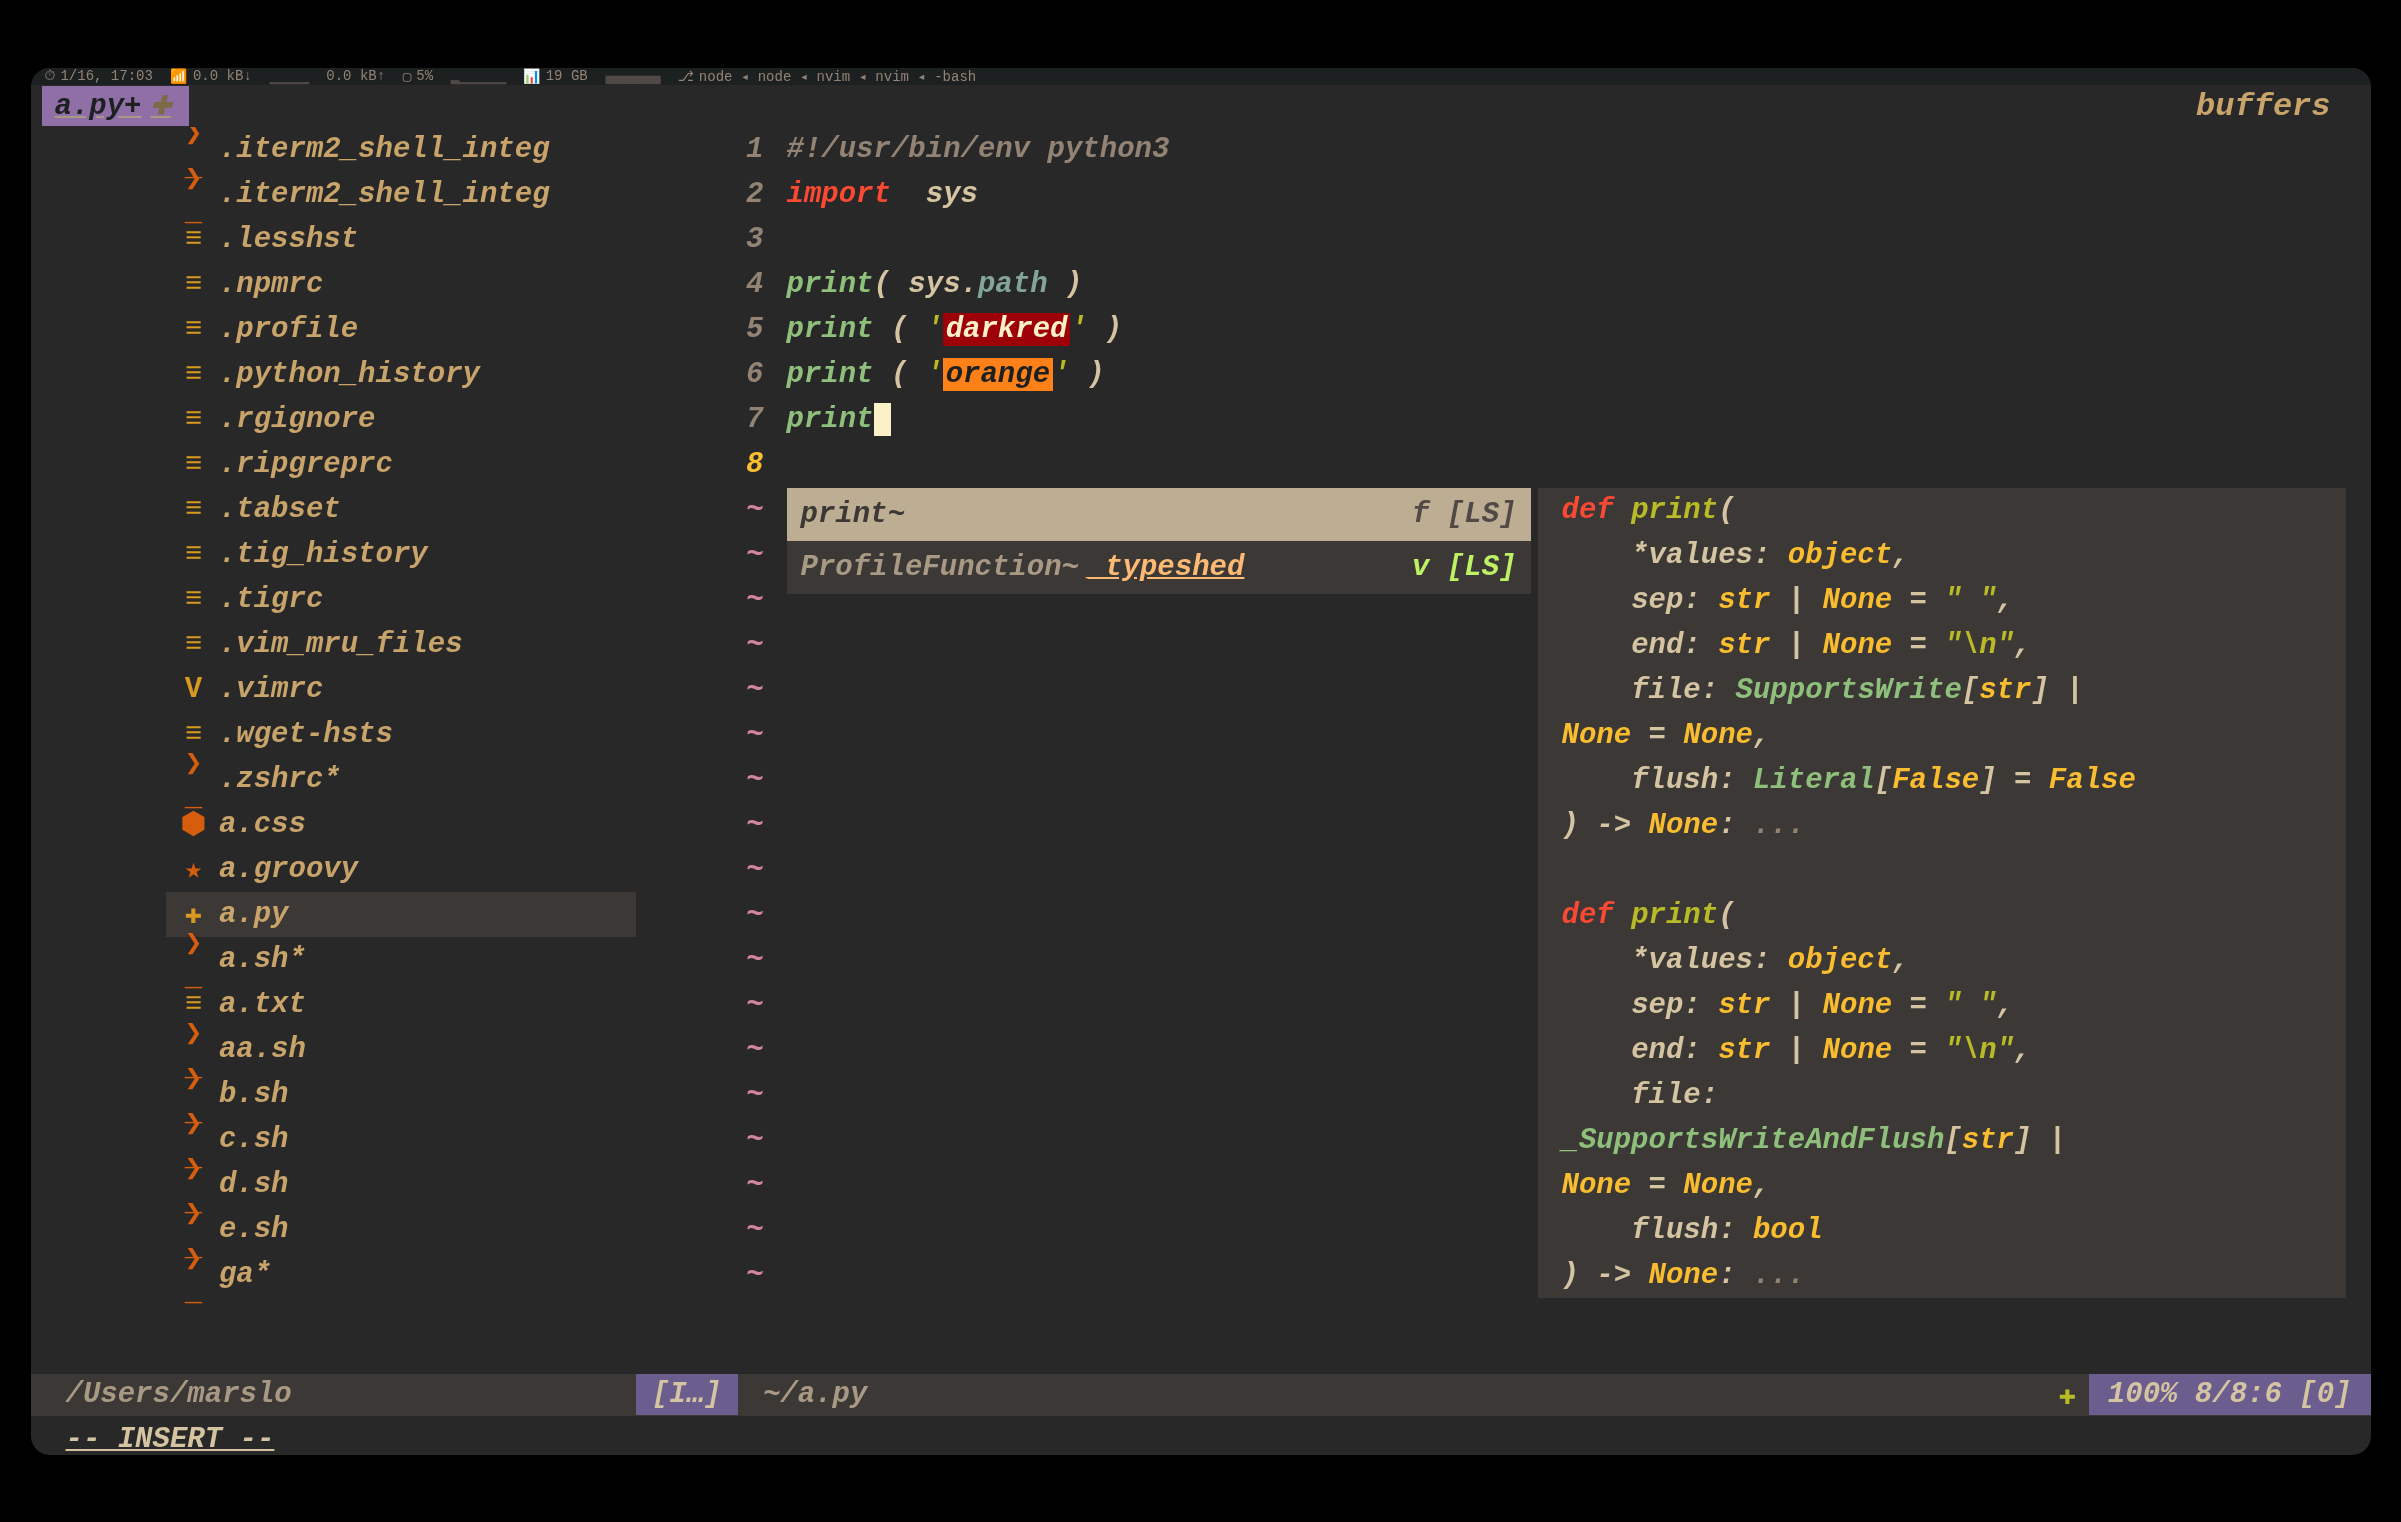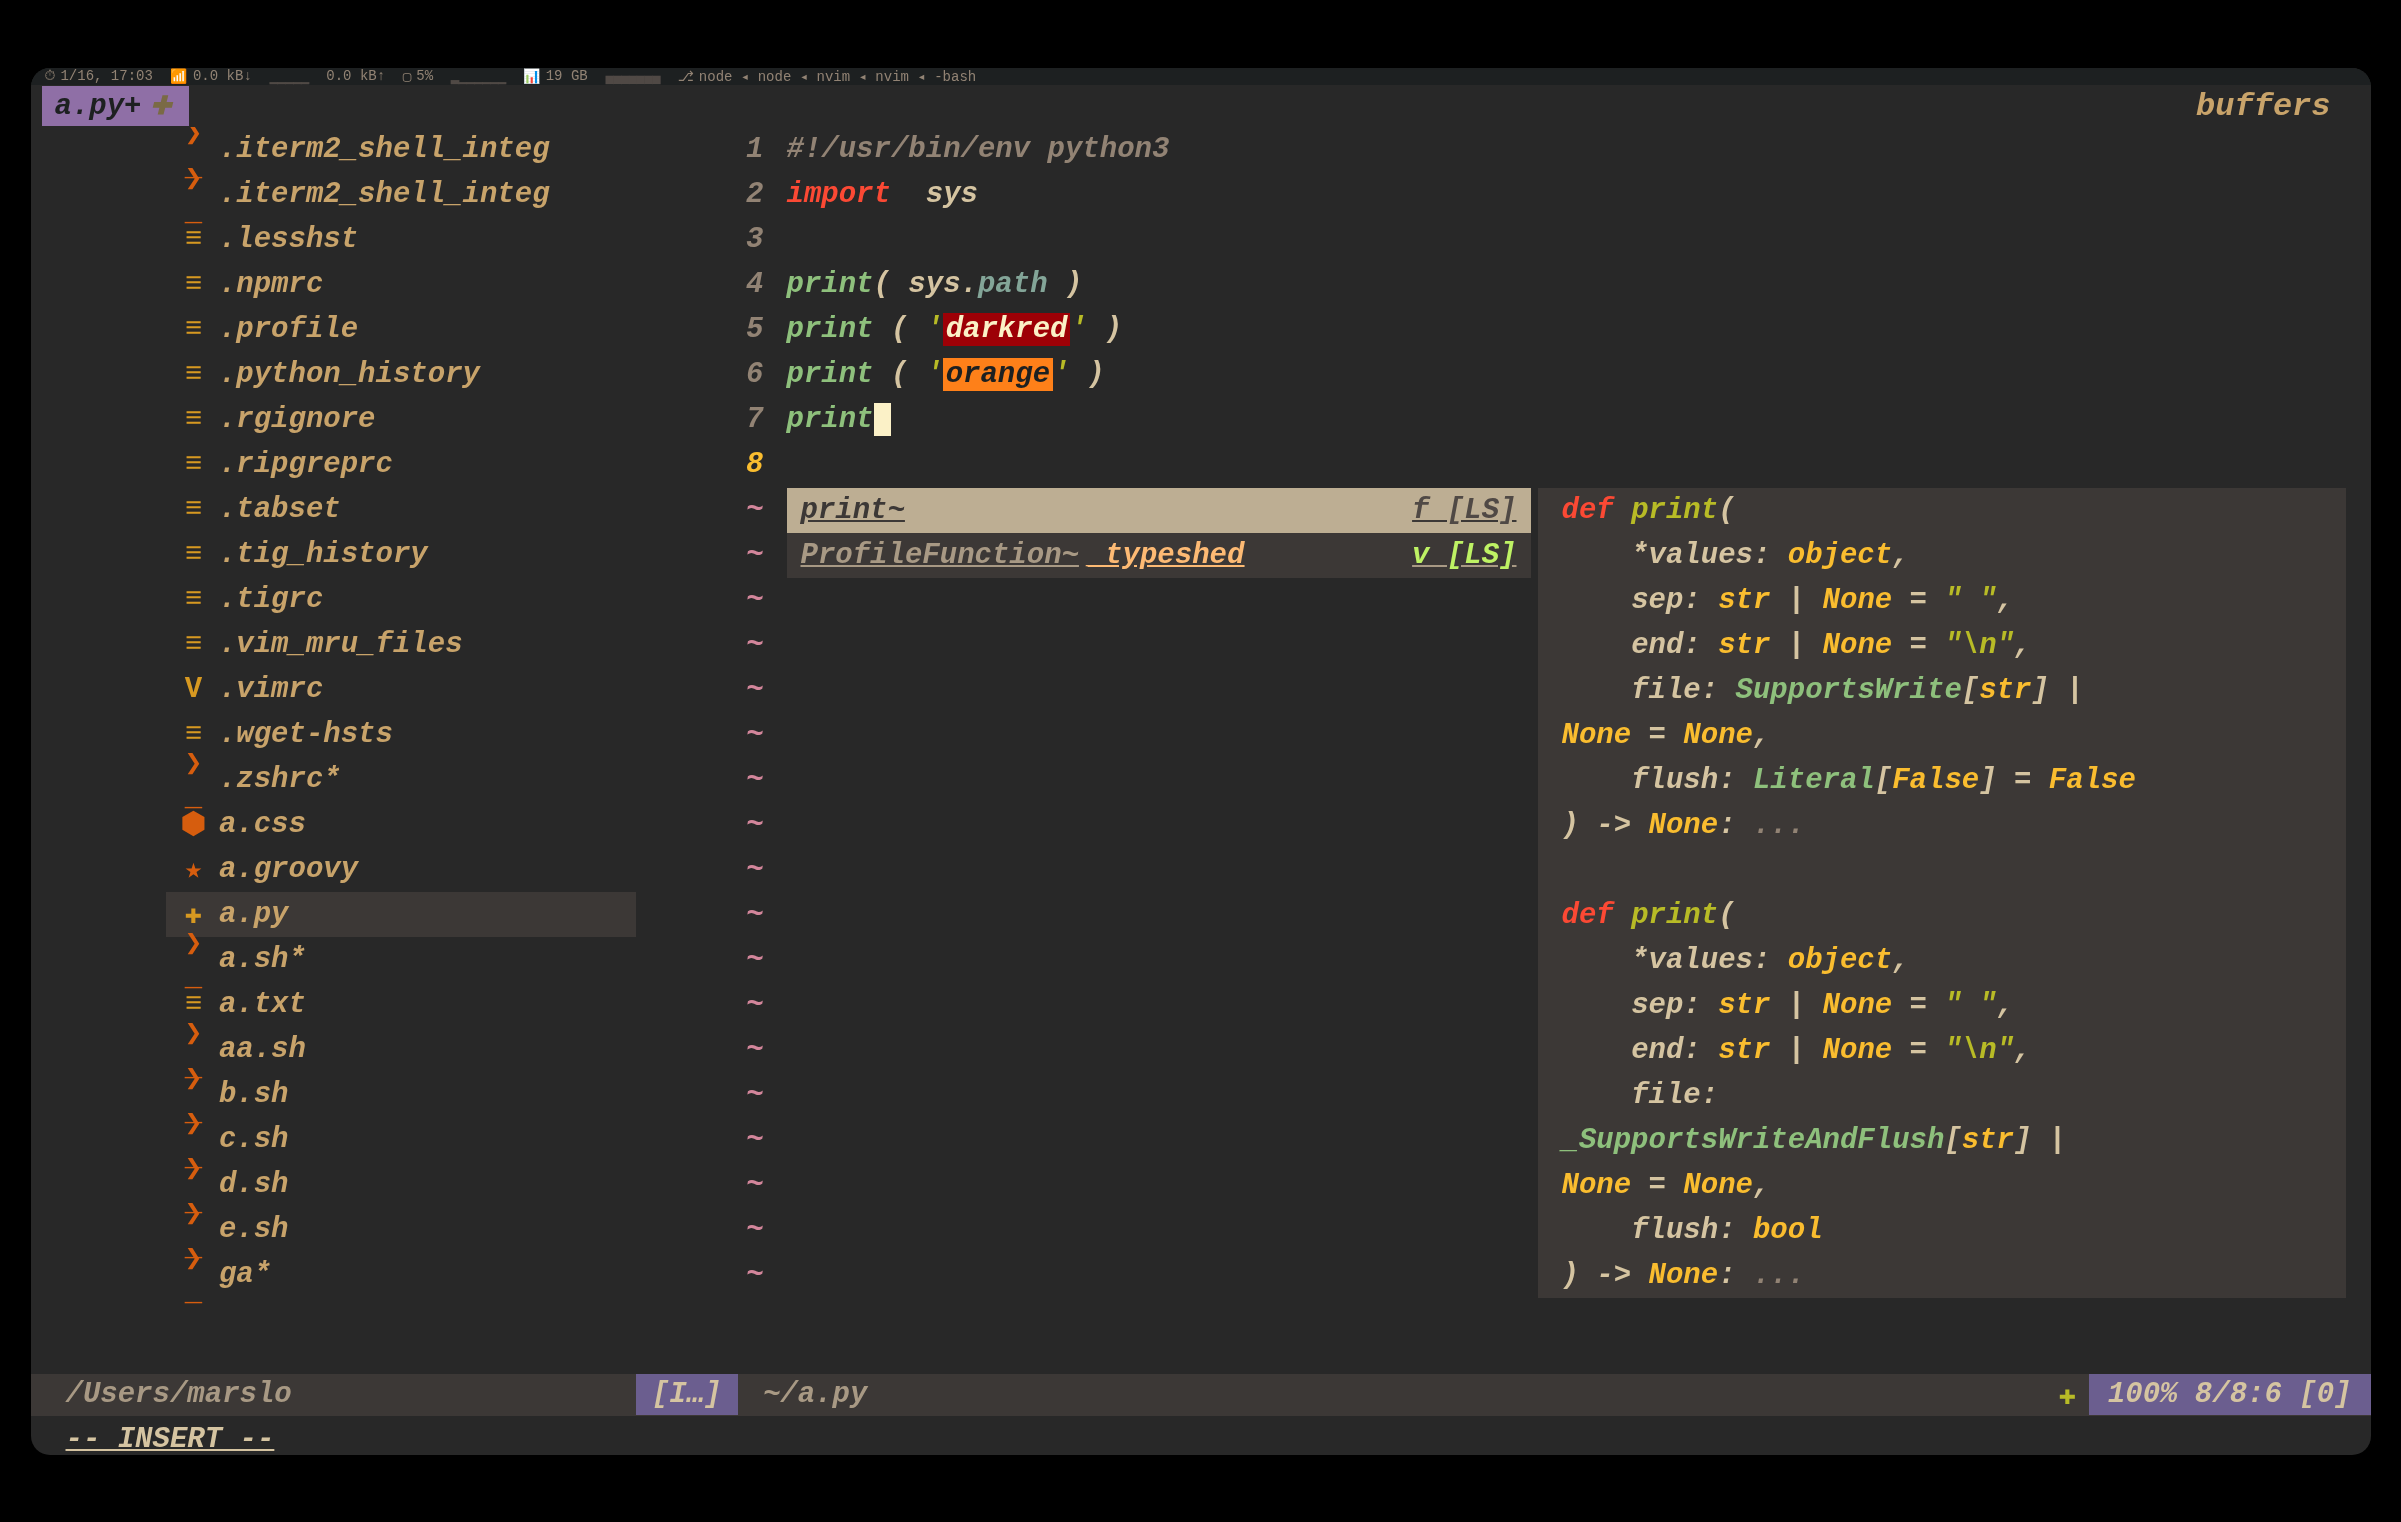--- a/index.html
+++ b/index.html
@@ -39,21 +39,21 @@
   }
   .menubar .seg { display: inline-flex; align-items: center; gap: 5px; }
   .menubar .graph { letter-spacing: -0.6px; color: #504945; }
   .tabbar {
     display: flex;
     align-items: center;
     justify-content: space-between;
     height: 42px;
     background: #282828;
   }
-  .tabs-left { display: flex; align-items: center; }
+  .tabs-left { display: flex; align-items: center; text-decoration: underline; }
   .tab {
     background: #8f6fa6;
     color: #1d2021;
     padding: 3.8px 17.7px 3.8px 12.6px;
     font-size: 29px;
     margin: 0 0 0 11.4px;
     display: flex;
     align-items: center;
     gap: 8.8px;
     position: relative;
@@ -123,26 +123,25 @@
   .cursor { background: #fbf1c7; color: #282828; }
   .completion-popup {
     position: absolute;
     top: 361px;
     left: 151px;
     width: 744px;
     background: #3c3836;
     font-size: 29px;
   }
   .comp-row {
-    height: 45px;
+    height: 53px;
     display: flex;
     align-items: center;
     padding: 0 14px;
     justify-content: space-between;
-    text-decoration: underline;
   }
   .comp-row.sel { background: #bdae93; color: #3c3836; }
   .comp-row.sel .comp-src { color: #504945; }
   .comp-main { display: flex; gap: 8.8px; }
   .comp-typeshed { color: #fdba74; text-decoration: underline; }
   .comp-src { color: #bef264; }
   .doc-popup {
     position: absolute;
     top: 361px;
     left: 902px;

